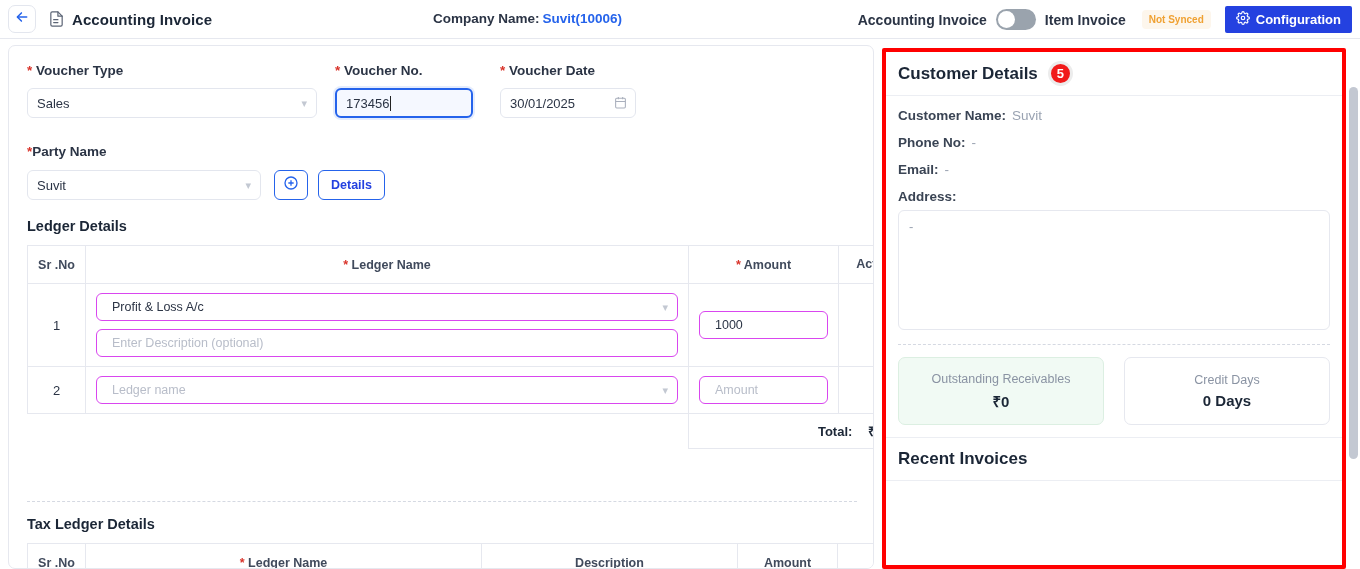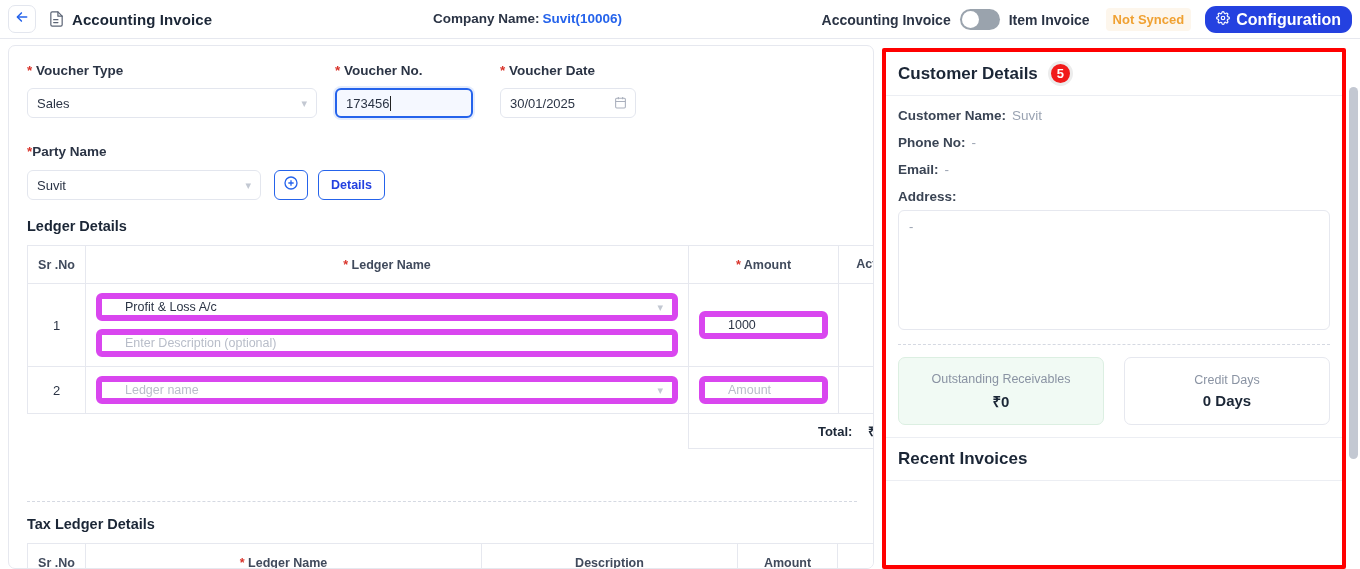--- a/index.html
+++ b/index.html
@@ -32,27 +32,27 @@
   .seg-label { font-size:14px; color:#2b3445; font-weight:bold; }
   .toggle {
     width:40px; height:21px; border-radius:11px; background:#9aa3ad;
     margin:0 9px; position:relative; cursor:pointer; flex:0 0 auto;
   }
   .toggle .knob {
     position:absolute; left:2px; top:2px; width:17px; height:17px;
     border-radius:50%; background:#fff;
   }
   .not-synced {
-    font-size:13px; color:#f0a132; font-weight:bold; margin-left:16px;
+    font-size:10px; color:#f0a132; font-weight:bold; margin-left:16px;
     background:#fdf6ec; padding:4px 7px; border-radius:4px;
   }
   .config-btn {
-    margin-left:14px; background:#2441e0; color:#fff; border-radius:11px;
+    margin-left:14px; background:#2441e0; color:#fff; border-radius:2px;
     height:27px; padding:0 11px; display:flex; align-items:center; gap:6px;
-    font-size:16px; font-weight:bold; cursor:pointer; border:none;
+    font-size:13px; font-weight:bold; cursor:pointer; border:none;
   }
 
   
   .left-panel {
     position:absolute; left:8px; top:45px; width:866px; height:524px;
     background:#fff; border:1px solid #e6e8ef; border-radius:7px;
     overflow:hidden;
   }
   .lbl { font-size:13.5px; color:#2b3445; font-weight:bold; }
   .req { color:#d9342b; }
@@ -74,22 +74,22 @@
   .tbl { width:100%; border-collapse:collapse; table-layout:fixed; }
   .tbl th {
     border:1px solid #e6e8ef; font-size:12.5px; font-weight:bold; color:#404a5c;
     height:38px; background:#fff; text-align:center; padding:0 4px;
   }
   .tbl td {
     border:1px solid #e6e8ef; background:#fff; padding:9px 10px; vertical-align:middle;
   }
   .srno { text-align:center; font-size:13px; color:#2b3445; }
   .inp {
-    height:28px; border:6px solid #d946ef; border-radius:6px; background:#fff;
-    display:flex; align-items:center; padding:0 23px; font-size:12.5px; color:#2b3445;
+    height:28px; border:1px solid #d946ef; border-radius:6px; background:#fff;
+    display:flex; align-items:center; padding:0 15px; font-size:12.5px; color:#2b3445;
     position:relative; width:100%;
   }
   .inp.ph { color:#b8bdc9; }
   .trash { display:flex; align-items:center; justify-content:center; cursor:pointer; }
   .total-row td { border:1px solid #e6e8ef; text-align:right; font-size:13px; font-weight:bold; color:#1b2636; padding:8px 12px;}
   .total-row td.blank { border:none; }
   .plus-circle { display:inline-flex; vertical-align:middle; margin-left:7px; }
   .divider-dashed { border-top:1px dashed #d5d9e2; margin:0; }
 
   

